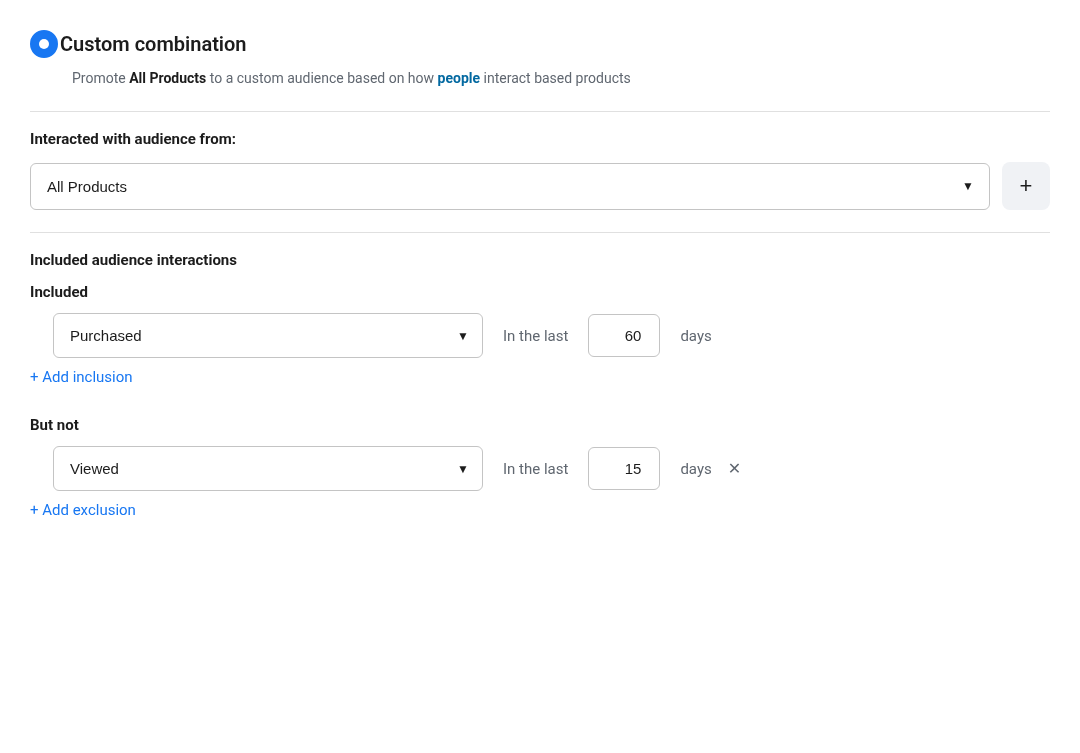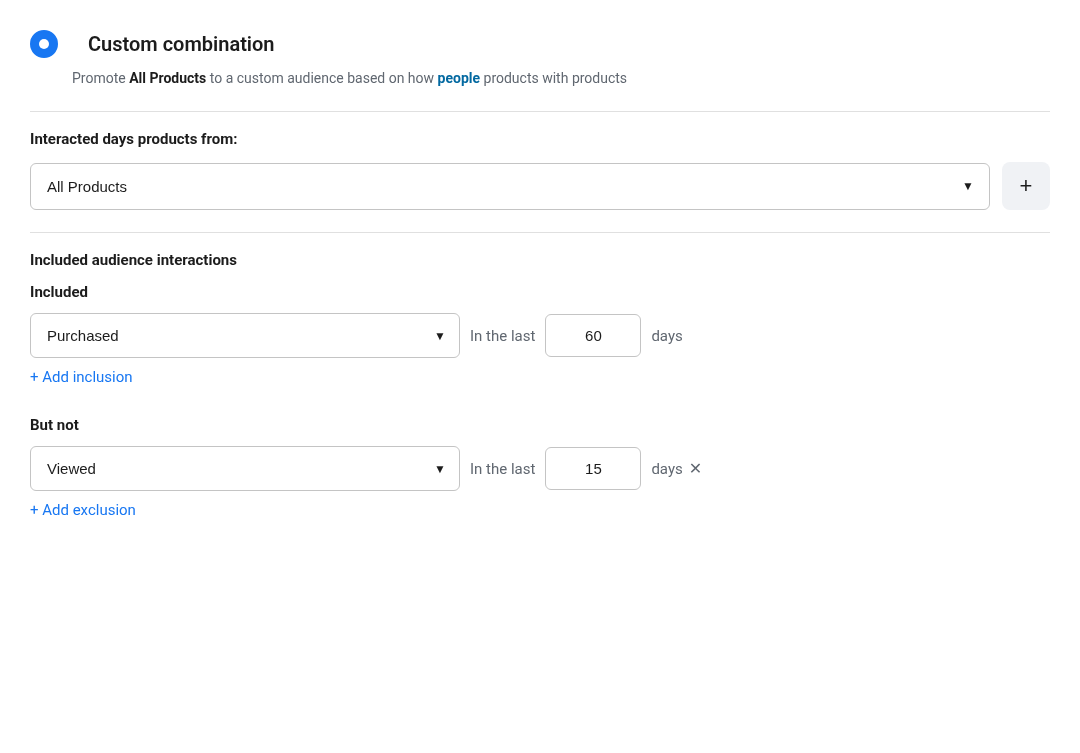--- a/index.html
+++ b/index.html
@@ -18,21 +18,21 @@
     }
 
     .main-container {
       padding: 10px 0;
     }
 
     
     .header-row {
       display: flex;
       align-items: center;
-      gap: 30px;
+      gap: 2px;
       margin-bottom: 10px;
     }
 
     .radio-circle {
       width: 28px;
       height: 28px;
       border-radius: 50%;
       border: 2px solid #1877f2;
       background: #1877f2;
       display: flex;
@@ -145,22 +145,23 @@
       font-size: 15px;
       font-weight: 700;
       color: #1c1c1c;
       margin-bottom: 12px;
     }
 
     
     .interaction-row {
       display: flex;
       align-items: center;
-      gap: 10px;
+      gap: 20px;
       margin-bottom: 10px;
+      margin-left: 23px;
     }
 
     .select-medium-wrapper {
       flex: 0 0 auto;
       width: 430px;
       position: relative;
     }
 
     .select-medium-wrapper select {
       width: 100%;
@@ -185,27 +186,27 @@
       color: #1c1c1c;
     }
 
     .in-the-last {
       font-size: 15px;
       color: #606770;
       white-space: nowrap;
     }
 
     .days-input {
-      width: 96px;
+      width: 72px;
       border: 1.5px solid #c4c4c4;
       border-radius: 6px;
-      padding: 12px 28px;
-      font-size: 15px;
-      color: #1c1c1c;
-      text-align: center;
+      padding: 12px 18px;
+      font-size: 15px;
+      color: #1c1c1c;
+      text-align: right;
       outline: none;
     }
 
     .days-label {
       font-size: 15px;
       color: #606770;
       white-space: nowrap;
     }
 
     .close-icon {
@@ -235,27 +236,27 @@
 
 <div class="main-container">
 
   
   <div class="header-row">
     <div class="radio-circle"></div>
     <span class="title">Custom combination</span>
   </div>
 
   <div class="subtitle">
-    <span>Promote </span><span class="bold">All Products</span><span> to a custom audience based on how </span><a class="link">people</a><span> products with products</span>
+    <span>Promote </span><span class="bold">All Products</span><span> to a custom audience based on how </span><a class="link">people</a><span> interact based products</span>
   </div>
 
   <hr class="divider">
 
   
-  <div class="section-label">Interacted days products from:</div>
+  <div class="section-label">Interacted with audience from:</div>
 
   <div class="products-row">
     <div class="select-large-wrapper">
       <select>
         <option>All Products</option>
       </select>
       <span class="chevron">▼</span>
     </div>
     <button class="add-button">+</button>
   </div>

